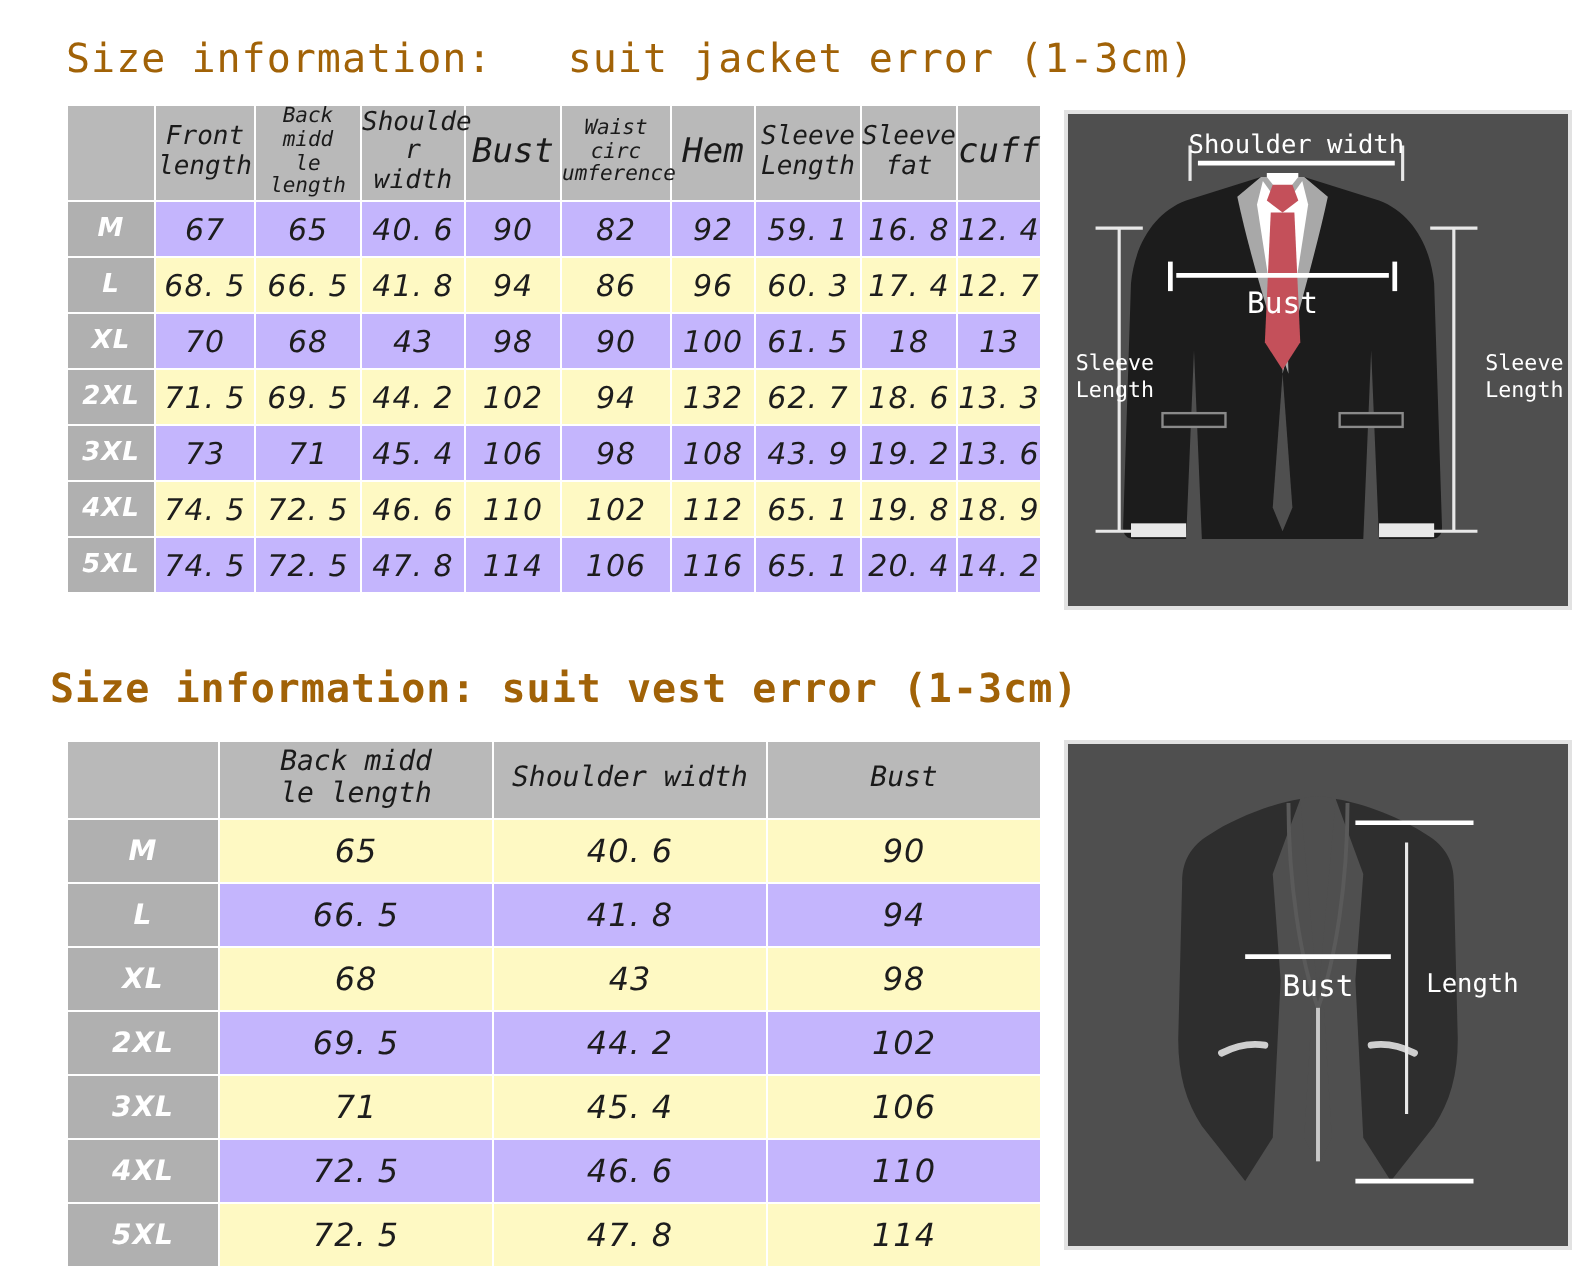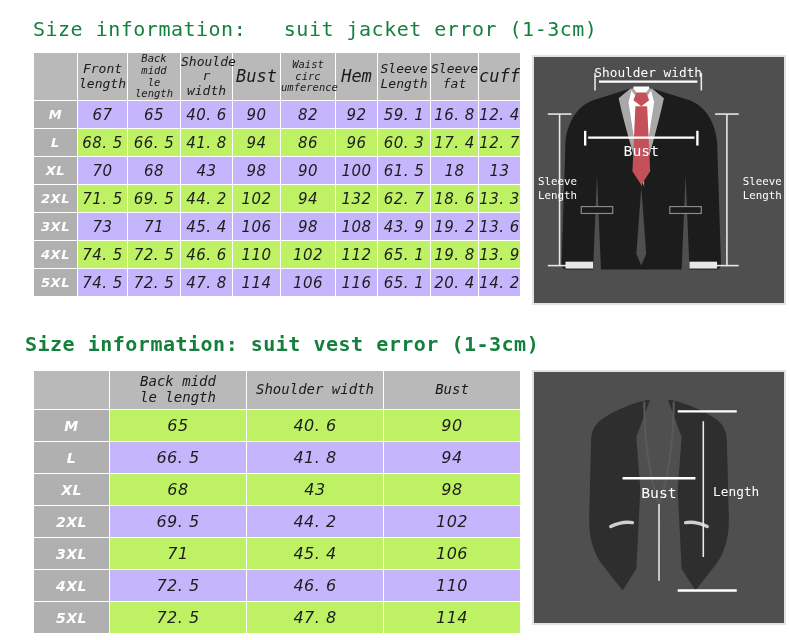--- a/index.html
+++ b/index.html
@@ -13,21 +13,21 @@
     position: relative;
     font-family: "DejaVu Sans Mono", "Liberation Mono", monospace;
     overflow: hidden;
   }
 
   
   .section-title {
     position: absolute;
     font-family: "DejaVu Sans Mono", "Liberation Mono", monospace;
     font-size: 20px;
-    color: #15803d;
+    color: #a16207;
     letter-spacing: 0.5px;
     white-space: pre;
   }
   #jacket-title { left: 33px; top: 17px; }
   #vest-title   { left: 25px; top: 332px; font-weight: bold; }
 
   
   .size-table {
     position: absolute;
     border-collapse: collapse;
@@ -58,21 +58,21 @@
     font-size: 13px;
     letter-spacing: 0.5px;
   }
   
   .size-table tbody td.val {
     color: #1d1d1d;
     font-size: 15px;
     letter-spacing: 0.5px;
   }
   .size-table tbody tr.dark td.val  { background: #c4b5fd; }
-  .size-table tbody tr.light td.val { background: #bef264; }
+  .size-table tbody tr.light td.val { background: #fef9c3; }
 
   
   #jacket-table { left: 33px; top: 52px; width: 487px; }
   #jacket-table thead th { height: 35px; }
   #jacket-table tbody tr { height: 28px; }
   #jacket-table thead th.hsm { font-size: 10.5px; }
   #jacket-table thead th.hmd { font-size: 13px; }
   #jacket-table thead th.hlg { font-size: 17px; }
 
   
@@ -202,21 +202,21 @@
       <tr class="light">
         <td class="size-cell">4XL</td>
         <td class="val">74. 5</td>
         <td class="val">72. 5</td>
         <td class="val">46. 6</td>
         <td class="val">110</td>
         <td class="val">102</td>
         <td class="val">112</td>
         <td class="val">65. 1</td>
         <td class="val">19. 8</td>
-        <td class="val">13. 9</td>
+        <td class="val">18. 9</td>
       </tr>
       <tr class="dark">
         <td class="size-cell">5XL</td>
         <td class="val">74. 5</td>
         <td class="val">72. 5</td>
         <td class="val">47. 8</td>
         <td class="val">114</td>
         <td class="val">106</td>
         <td class="val">116</td>
         <td class="val">65. 1</td>

